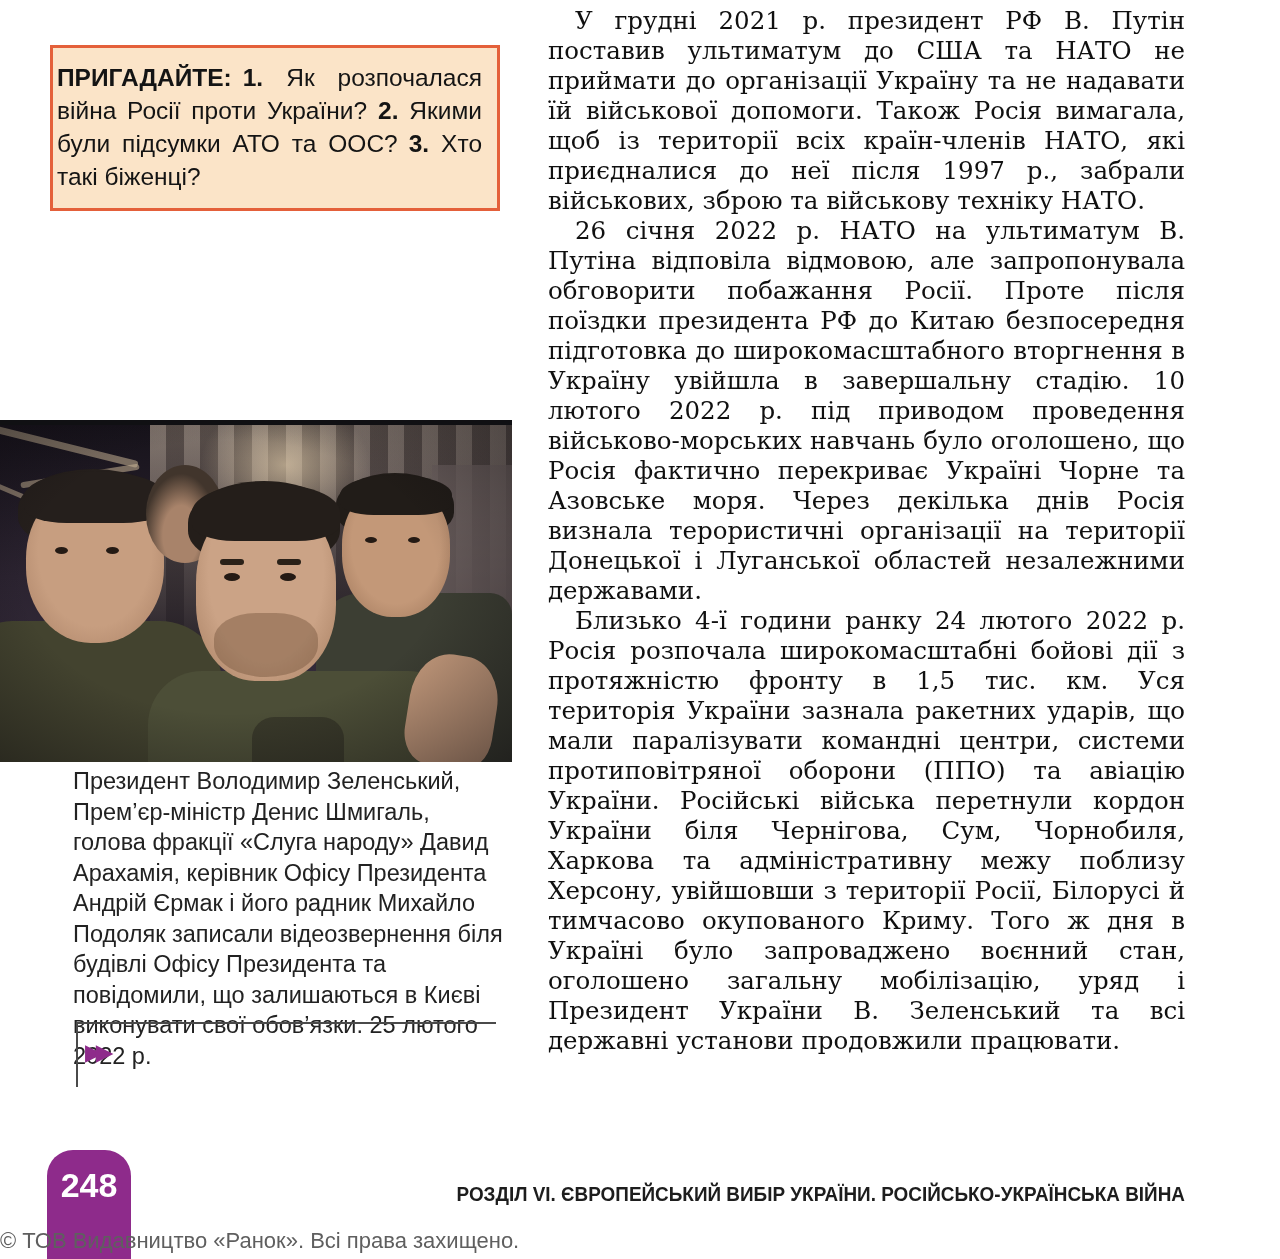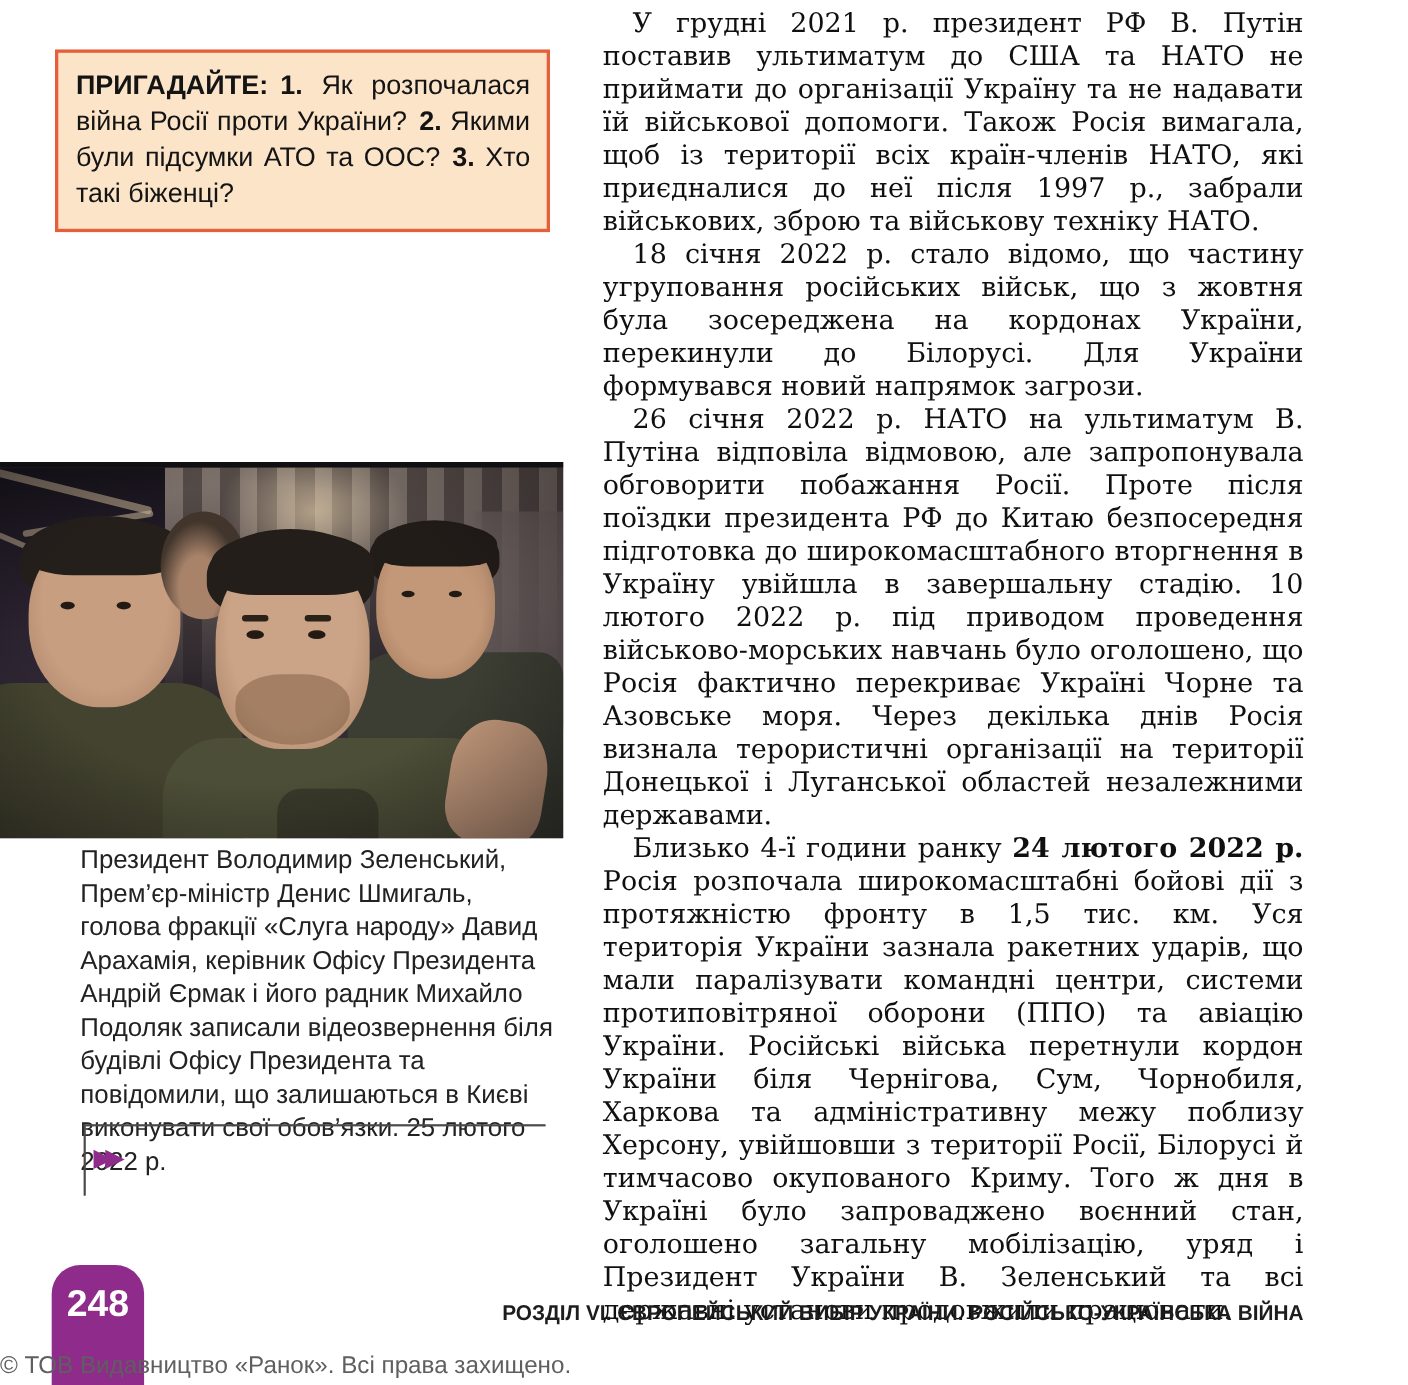--- a/index.html
+++ b/index.html
@@ -3,21 +3,21 @@
 <meta charset="utf-8">
 <style>
   html,body{margin:0;padding:0;}
   body{
     width:1280px;height:1259px;position:relative;background:#ffffff;
     font-family:"Liberation Sans", sans-serif;color:#1c1c1c;overflow:hidden;
   }
   
   .recall-box{
     position:absolute;left:50px;top:45px;width:450px;box-sizing:border-box;
-    background:#fbe4c8;border:3px solid #e4603a;padding:13px 15px 15px 16px;
+    background:#fbe4c8;border:3px solid #e4603a;padding:13px 15px 15px 4px;
   }
   .recall-text{margin:0;font-size:24.5px;line-height:33px;text-align:justify;color:#141414;}
   .recall-text b{font-weight:700;}
   .qnum{margin-left:11px;font-weight:700;}
   
   .photo{
     position:absolute;left:0;top:420px;width:512px;height:337px;overflow:hidden;
     background:#262028;border-top:5px solid #101013;box-sizing:content-box;
   }
   .photo *{position:absolute;}
@@ -78,21 +78,21 @@
   }
   .task-inner{display:flex;gap:14px;padding-left:7px;}
   .arrows{color:#8e2b8b;font-size:23px;line-height:33px;letter-spacing:-7px;padding-right:7px;white-space:nowrap;}
   .task-text{font-size:25px;line-height:33px;color:#141414;width:372px;}
   
   .main-col{position:absolute;left:548px;top:6px;width:637px;}
   .bp{
     margin:0;font-family:"DejaVu Serif","Liberation Serif",serif;
     font-size:24.5px;line-height:30px;text-align:justify;text-indent:27px;color:#101010;
   }
-  .bp b{font-weight:700;}
+  .bp b{font-weight:400;}
   
   .page-tab{
     position:absolute;left:47px;top:1150px;width:84px;height:136px;
     background:#8e2b8b;border-radius:26px 26px 0 0;box-sizing:border-box;
     color:#ffffff;text-align:center;font-weight:700;font-size:34px;padding-top:16px;
   }
   .footer-chapter{
     position:absolute;right:95px;top:1183px;font-size:19.5px;font-weight:700;color:#1d1d1d;
     transform:scaleX(.97);transform-origin:right;white-space:nowrap;
   }
@@ -147,20 +147,19 @@
 <div class="caption">Президент Володимир Зеленський, Прем’єр-міністр Денис Шмигаль, голова фракції «Слуга народу» Давид Арахамія, керівник Офісу Президента Андрій Єрмак і його радник Михайло Подоляк записали відеозвернення біля будівлі Офісу Президента та повідомили, що залишаються в Києві виконувати свої обов’язки. 25 лютого 2022 р.</div>
 
 <div class="task">
   <div class="task-inner">
     <span class="arrows">▶▶</span>
   </div>
 </div>
 
 <div class="main-col">
   <p class="bp"><span>У грудні 2021 р. президент РФ В. Путін поставив ультиматум до США та НАТО не приймати до організації Україну та не надавати їй військової допомоги. Також Росія вимагала, щоб із території всіх країн-членів НАТО, які приєдналися до неї після 1997 р., забрали військових, зброю та військову техніку НАТО.</span></p>
-  <p class="bp"><span>18 січня 2022 р. стало відомо, що частину угруповання російських військ, що з жовтня була зосереджена на кордонах України, перекинули до Білорусі. Для України формувався новий напрямок загрози.</span></p>
   <p class="bp"><span>26 січня 2022 р. НАТО на ультиматум В. Путіна відповіла відмовою, але запропонувала обговорити побажання Росії. Проте після поїздки президента РФ до Китаю безпосередня підготовка до широкомасштабного вторгнення в Україну увійшла в завершальну стадію. 10 лютого 2022 р. під приводом проведення військово-морських навчань було оголошено, що Росія фактично перекриває Україні Чорне та Азовське моря. Через декілька днів Росія визнала терористичні організації на території Донецької і Луганської областей незалежними державами.</span></p>
   <p class="bp"><span>Близько 4-ї години ранку </span><b>24 лютого 2022 р.</b><span> Росія розпочала широкомасштабні бойові дії з протяжністю фронту в 1,5 тис. км. Уся територія України зазнала ракетних ударів, що мали паралізувати командні центри, системи протиповітряної оборони (ППО) та авіацію України. Російські війська перетнули кордон України біля Чернігова, Сум, Чорнобиля, Харкова та адміністративну межу поблизу Херсону, увійшовши з території Росії, Білорусі й тимчасово окупованого Криму. Того ж дня в Україні було запроваджено воєнний стан, оголошено загальну мобілізацію, уряд і Президент України В. Зеленський та всі державні установи продовжили працювати.</span></p>
 </div>
 
 <div class="page-tab"><span>248</span></div>
 <div class="footer-chapter">РОЗДІЛ VI. ЄВРОПЕЙСЬКИЙ ВИБІР УКРАЇНИ. РОСІЙСЬКО-УКРАЇНСЬКА ВІЙНА</div>
 <div class="copyright">© ТОВ Видавництво «Ранок». Всі права захищено.</div>
 
 </body></html>

